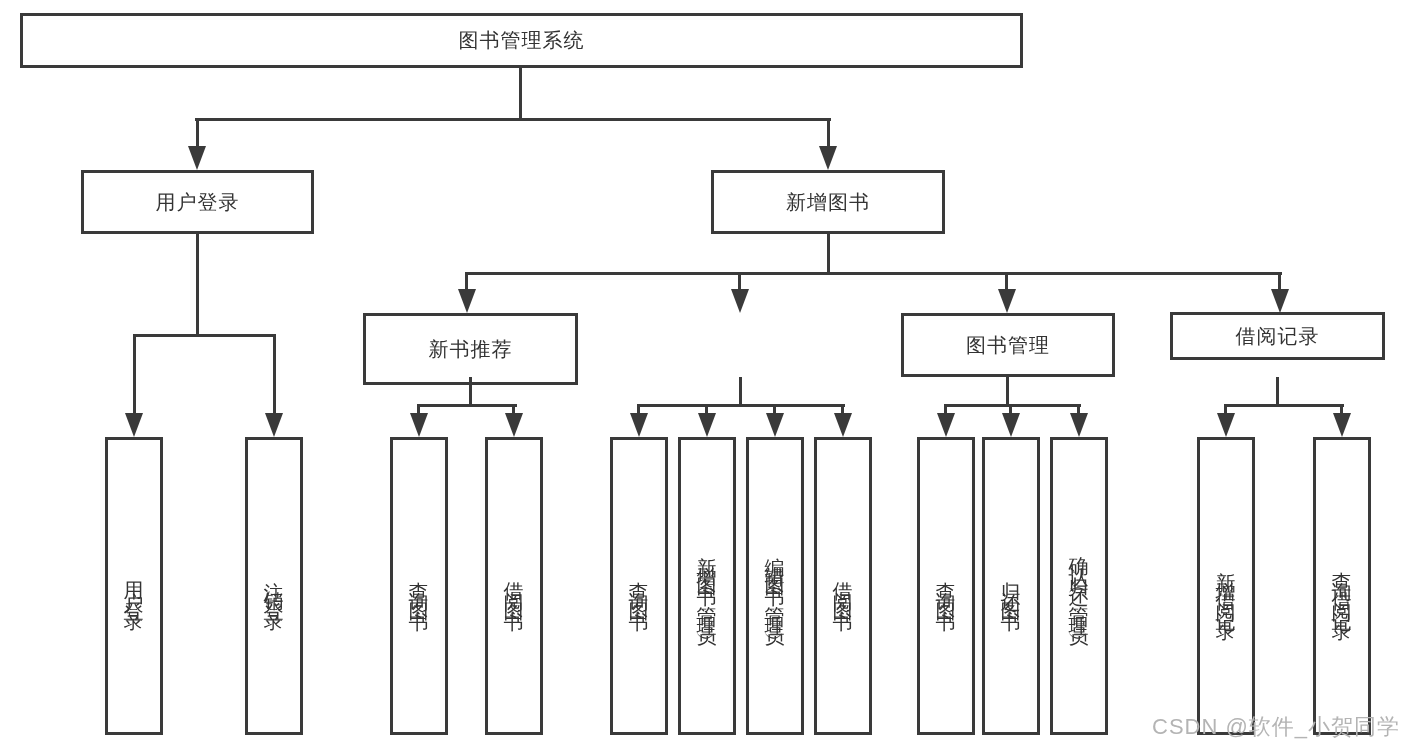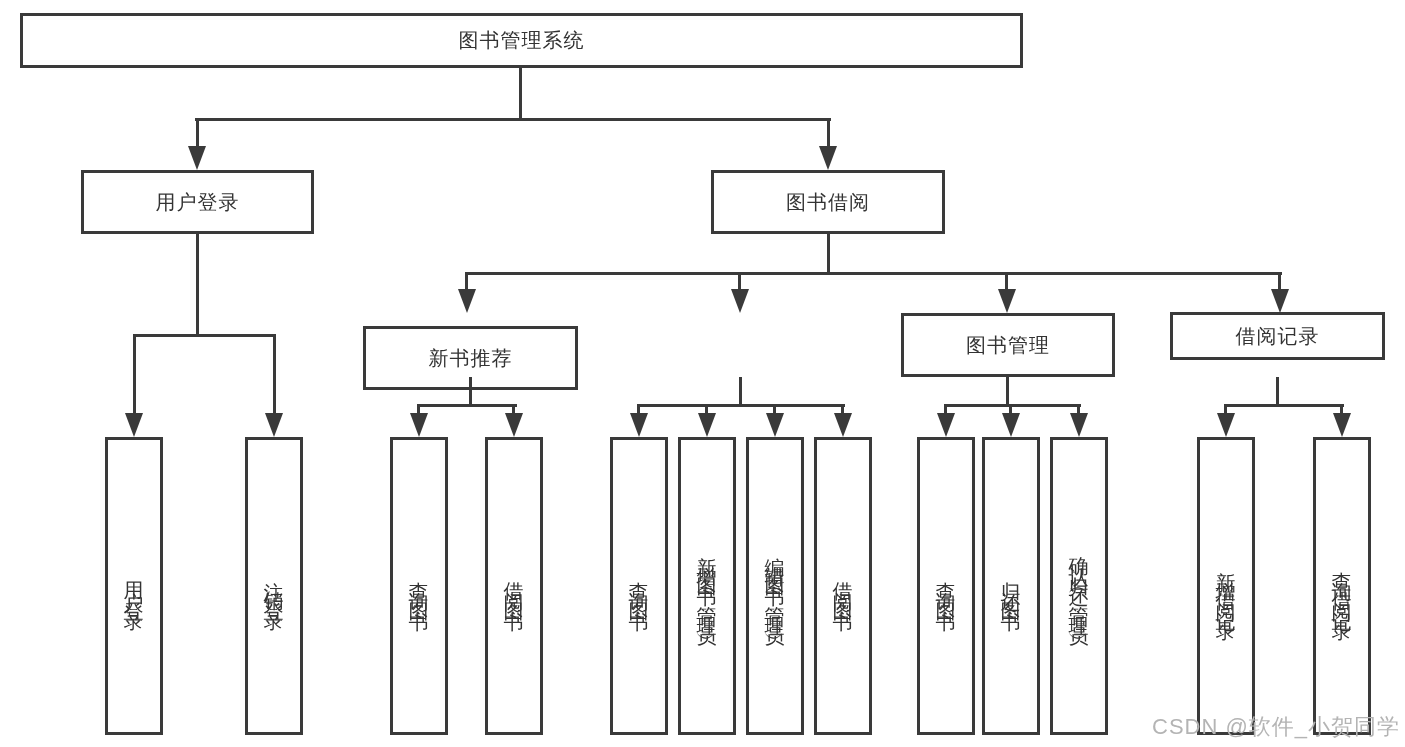--- a/index.html
+++ b/index.html
@@ -34,24 +34,24 @@
 <div id="canvas">
 
   <div class="box" style="left:20px;top:13px;width:1003px;height:55px">
     <span class="lbl">图书管理系统</span>
   </div>
 
   <div class="box" style="left:81px;top:170px;width:233px;height:64px">
     <span class="lbl">用户登录</span>
   </div>
   <div class="box" style="left:711px;top:170px;width:234px;height:64px">
-    <span class="lbl">图书借阅</span>
+    <span class="lbl">新增图书</span>
   </div>
 
-  <div class="box" style="left:363px;top:326px;width:215px;height:64px">
+  <div class="box" style="left:363px;top:313px;width:215px;height:72px">
     <span class="lbl">新书推荐</span>
   </div>
   <div class="box" style="left:901px;top:313px;width:214px;height:64px">
     <span class="lbl">图书管理</span>
   </div>
   <div class="box" style="left:1170px;top:312px;width:215px;height:48px">
     <span class="lbl">借阅记录</span>
   </div>
 
   <div class="box vbox" style="left:105px;top:437px;width:58px;height:298px">

